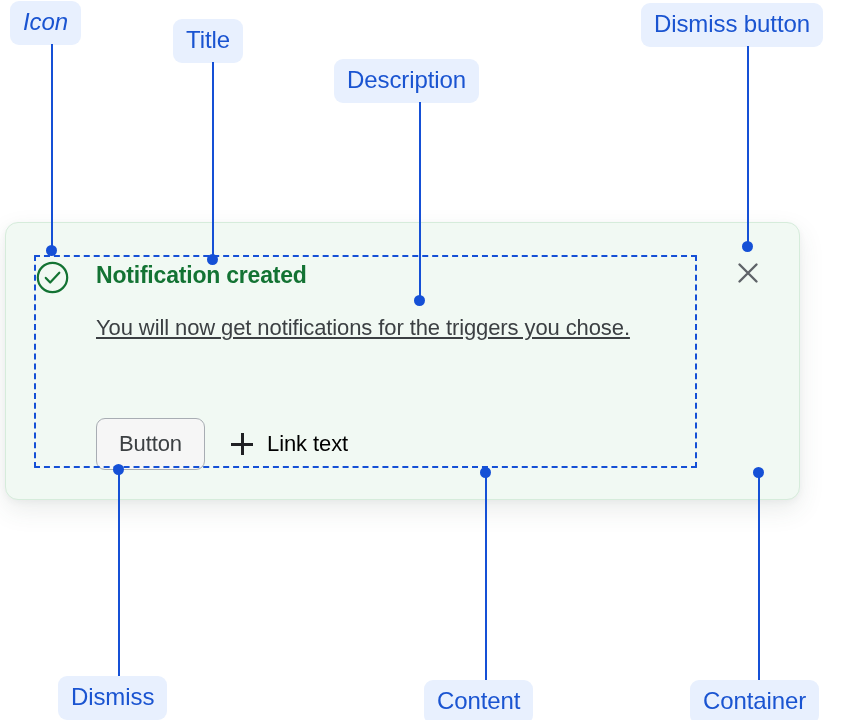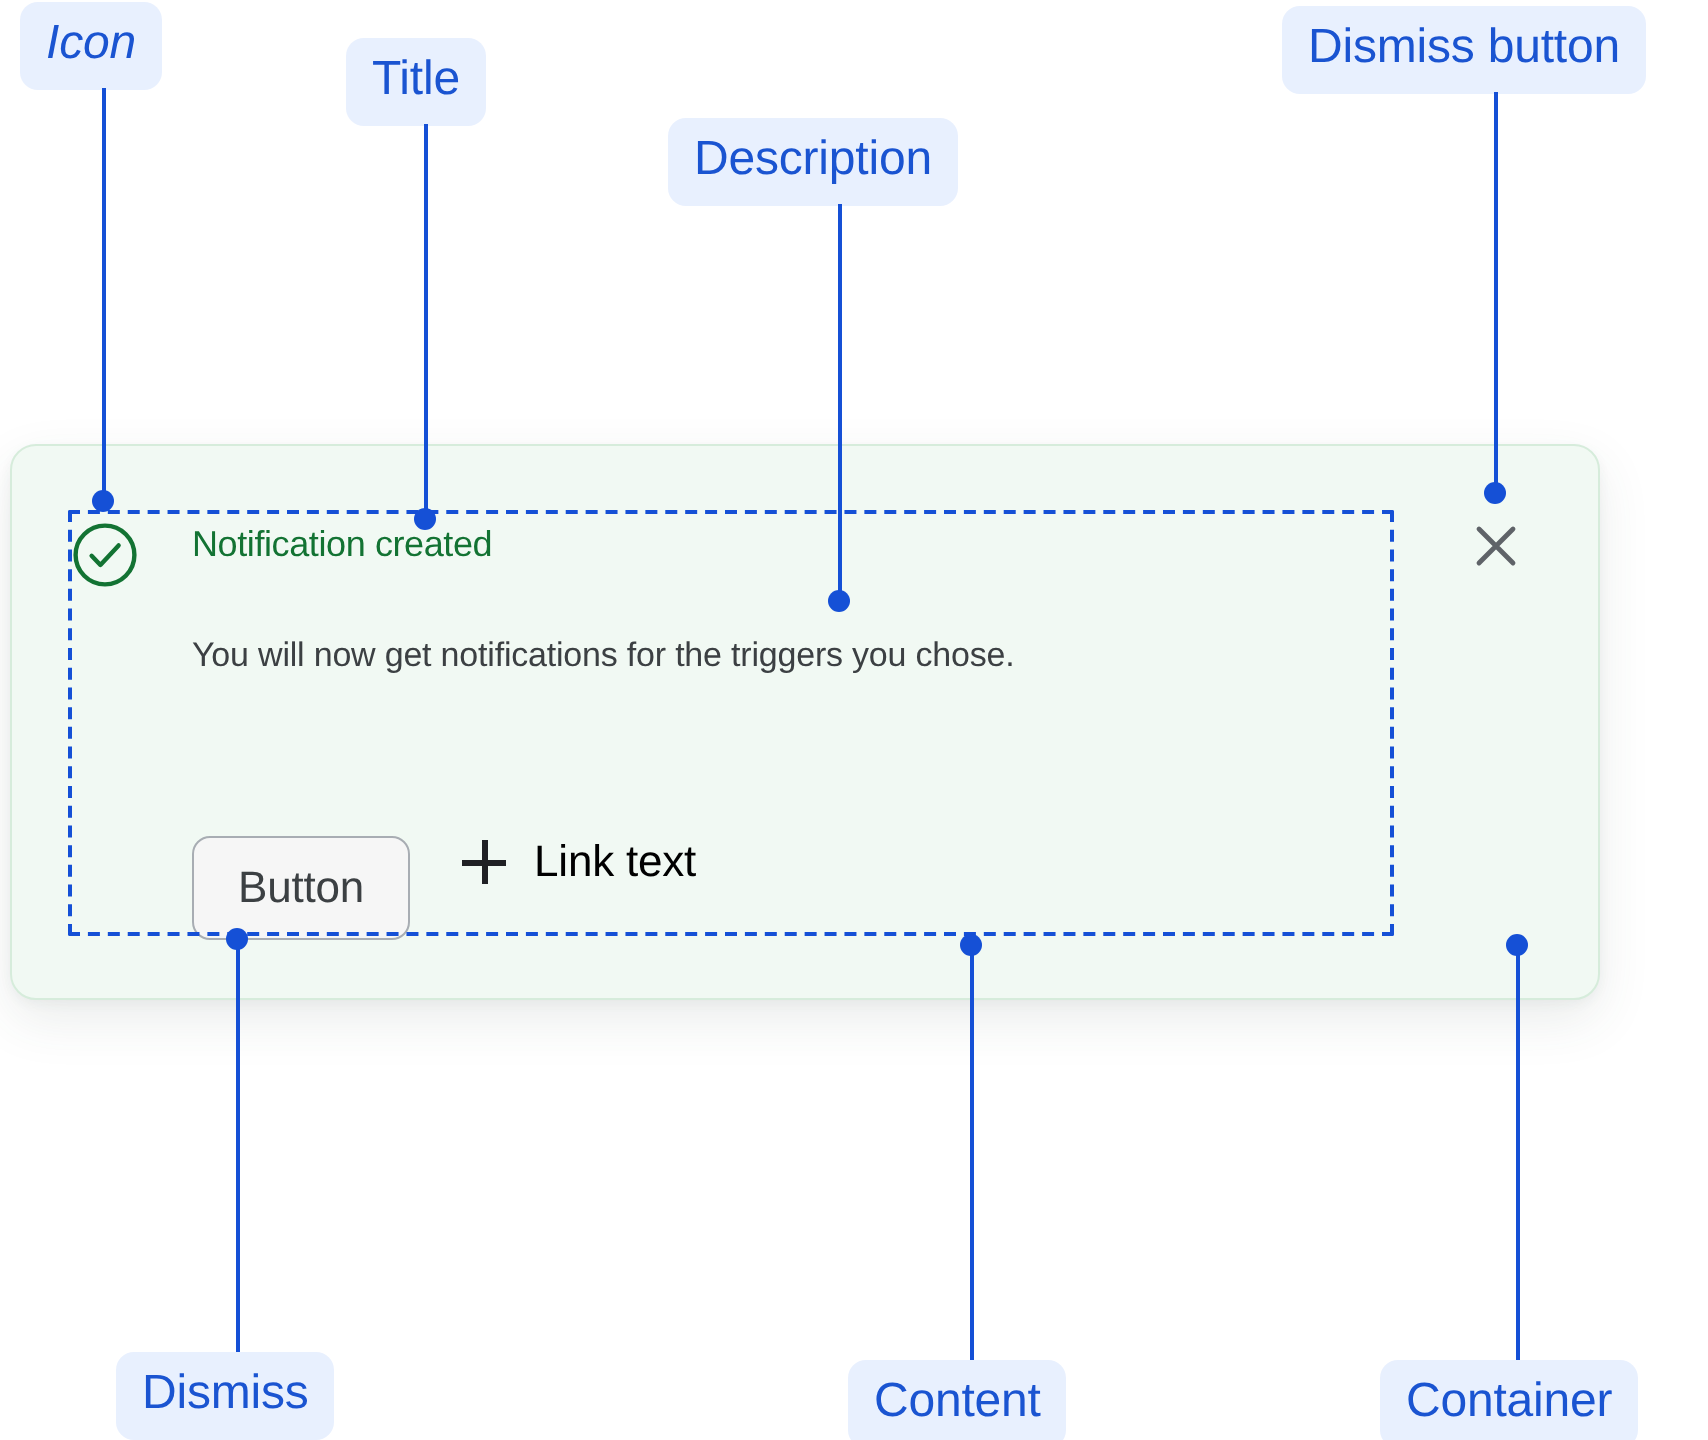--- a/index.html
+++ b/index.html
@@ -81,42 +81,43 @@
     position: absolute;
     left: 36px;
     top: 261px;
     width: 33px;
     height: 33px;
   }
   .notif-title {
     position: absolute;
     left: 96px;
     top: 262px;
-    font-size: 18px;
-    font-weight: normal;
+    font-size: 23px;
+    font-weight: bold;
     color: #137333;
     letter-spacing: -0.2px;
   }
   .notif-desc {
     position: absolute;
     left: 96px;
     top: 308px;
     width: 600px;
-    font-size: 17px;
+    font-size: 22px;
     line-height: 39px;
     color: #3c4043;
     letter-spacing: -0.1px;
+    text-decoration: underline;
   }
 
   .actions-row {
     position: absolute;
     left: 96px;
     top: 418px;
     display: flex;
-    align-items: flex-start;
+    align-items: center;
   }
   .action-button {
     display: inline-flex;
     align-items: center;
     justify-content: center;
     height: 52px;
     padding: 0 22px;
     background: #f6f6f6;
     border: 1.5px solid #a8adb3;
     border-radius: 9px;

